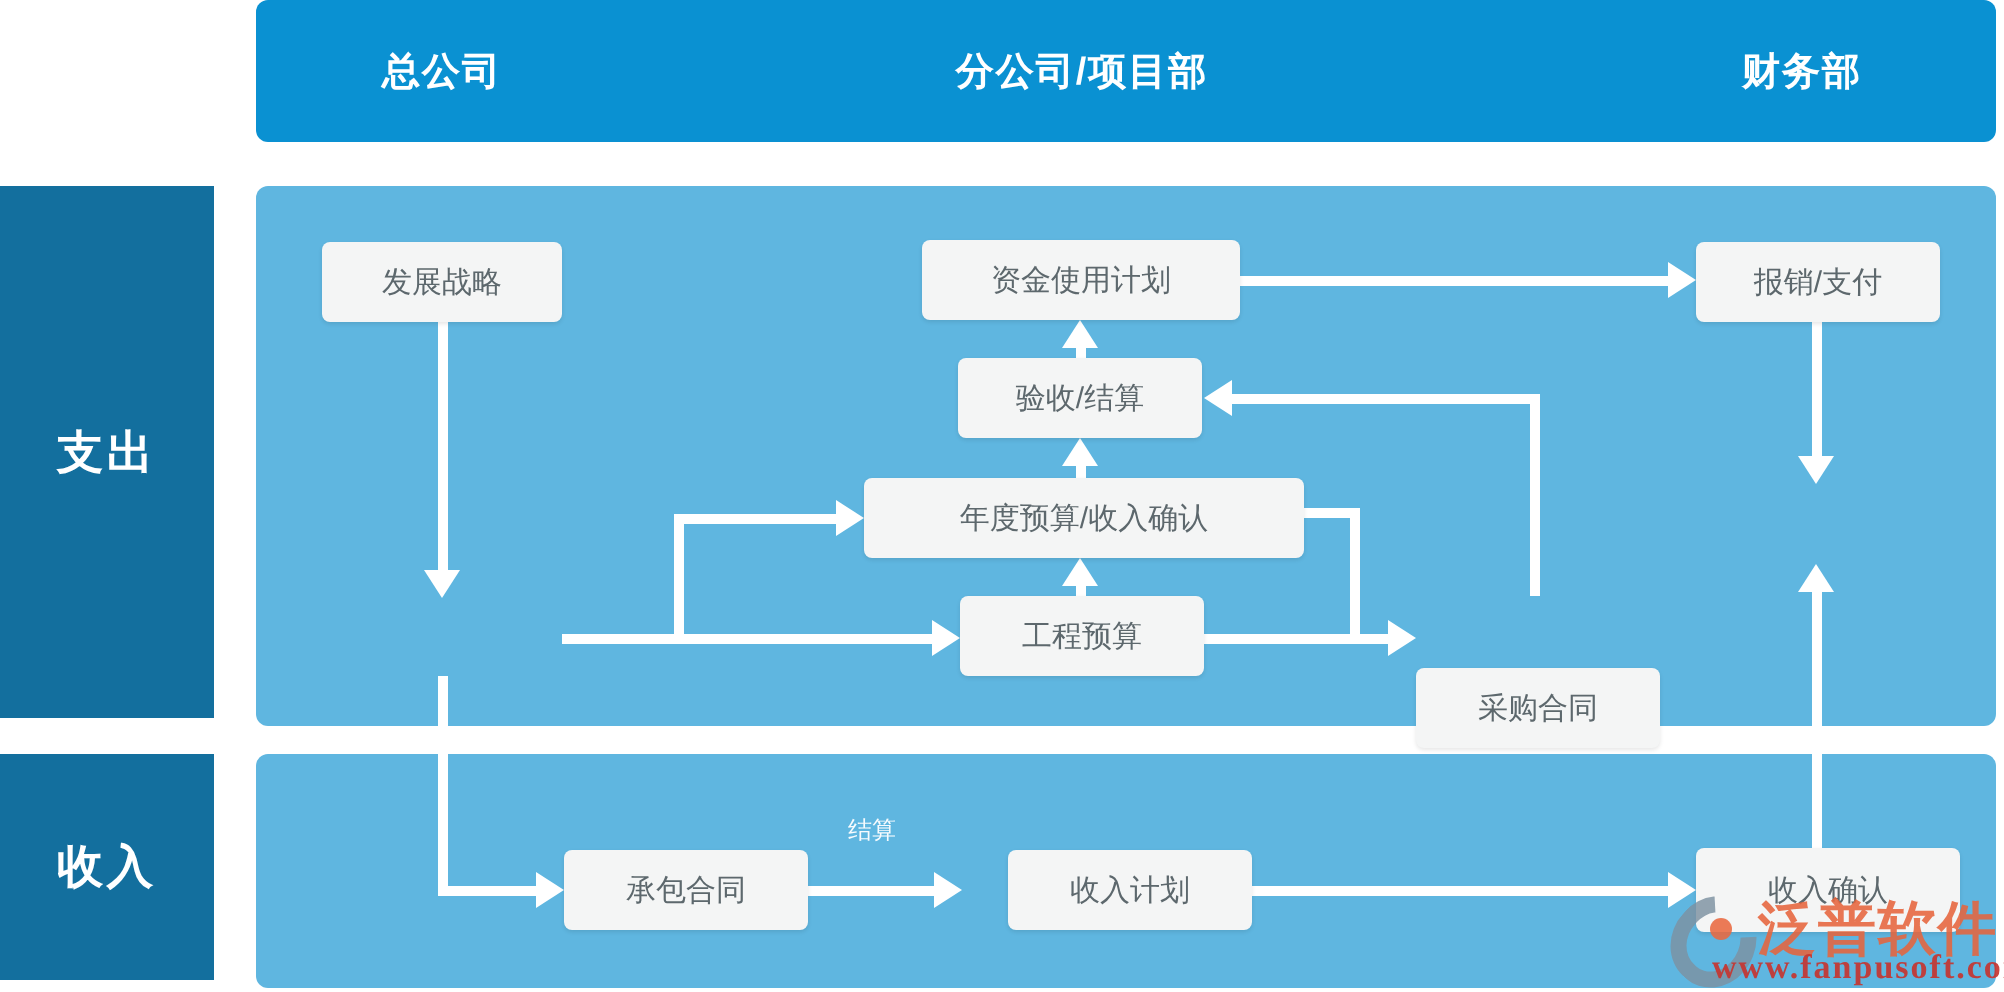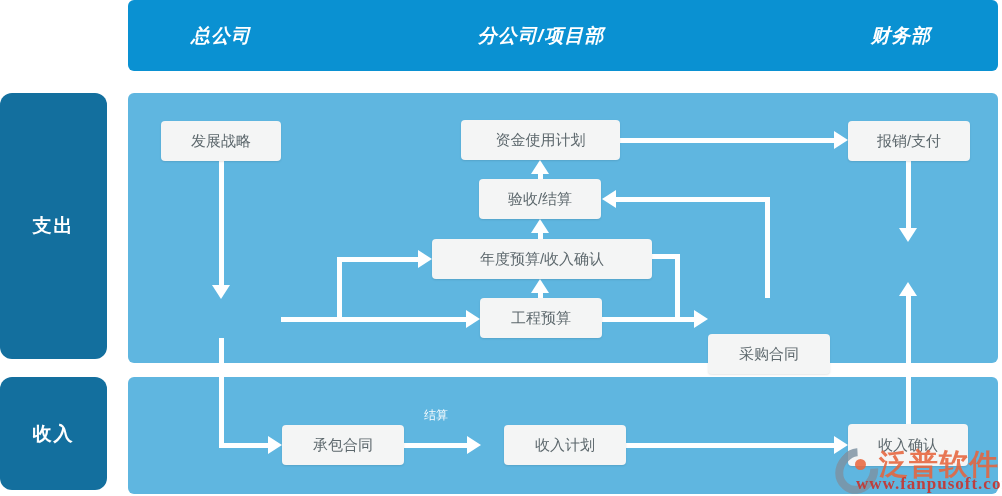--- a/index.html
+++ b/index.html
@@ -3,26 +3,26 @@
 <meta charset="utf-8">
 <style>
   html,body { margin:0; padding:0; background:#ffffff; }
   body { font-family:"Liberation Sans","DejaVu Sans",sans-serif; }
   .stage { position:relative; width:1002px; height:496px; background:#ffffff; overflow:hidden; }
 
   
   .header-bar { position:absolute; left:128px; top:0; width:870px; height:71px;
     background:#0a91d2; border-radius:6px; }
   .header-col { position:absolute; top:0; height:71px; display:flex; align-items:center;
-    transform:translateX(-50%); color:#ffffff; font-size:19px; font-weight:bold; letter-spacing:1px;font-style:italic; }
+    transform:translateX(-50%); color:#ffffff; font-size:19px; font-weight:bold; letter-spacing:1px; }
 
   
-  .side-block { position:absolute; left:0; width:107px; background:#136f9e; border-radius:12px;
+  .side-block { position:absolute; left:0; width:107px; background:#136f9e; border-radius:0;
     display:flex; align-items:center; justify-content:center; color:#ffffff;
-    font-size:19px; font-weight:bold; letter-spacing:2px; }
+    font-size:23px; font-weight:bold; letter-spacing:2px; }
 
   
   .panel { position:absolute; left:128px; width:870px; background:#5fb6e0; border-radius:6px; }
 
   
   .node { position:absolute; background:#f4f5f5; border-radius:4px;
     display:flex; align-items:center; justify-content:center;
     color:#5d686d; font-size:15px; box-shadow:0 1px 2px rgba(0,0,0,0.10); }
 
   
@@ -114,20 +114,20 @@
 
   <div class="node" style="left:161px;top:121px;width:120px;height:40px;">发展战略</div>
   <div class="node" style="left:461px;top:120px;width:159px;height:40px;">资金使用计划</div>
   <div class="node" style="left:479px;top:179px;width:122px;height:40px;">验收/结算</div>
   <div class="node" style="left:848px;top:121px;width:122px;height:40px;">报销/支付</div>
   <div class="node" style="left:432px;top:239px;width:220px;height:40px;">年度预算/收入确认</div>
   <div class="node" style="left:480px;top:298px;width:122px;height:40px;">工程预算</div>
   <div class="node" style="left:708px;top:298px;width:122px;height:40px;margin-top:36px;">采购合同</div>
   <div class="node" style="left:282px;top:425px;width:122px;height:40px;">承包合同</div>
   <div class="node" style="left:504px;top:425px;width:122px;height:40px;">收入计划</div>
-  <div class="node" style="left:848px;top:424px;width:120px;height:42px;">收入确认</div>
+  <div class="node" style="left:848px;top:424px;width:132px;height:42px;">收入确认</div>
 
   <div class="wm-mark"></div>
   <div class="wm-dot"></div>
   <div class="wm-brand">泛普软件</div>
   <div class="wm-url">www.fanpusoft.com</div>
 
 </div>
 
 </body></html>

